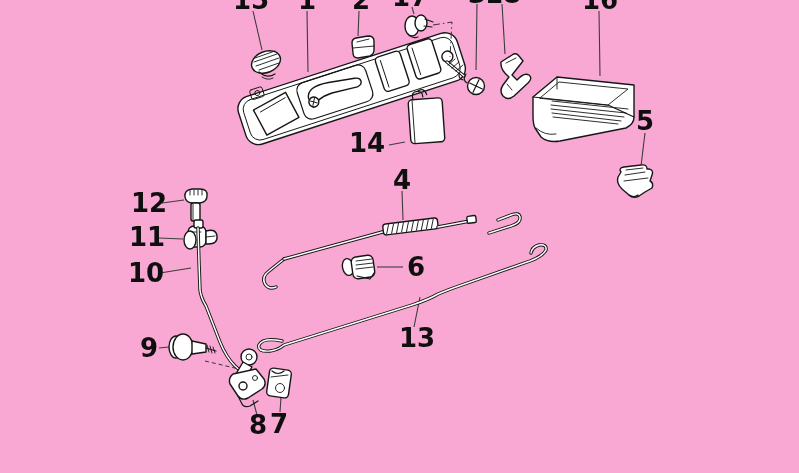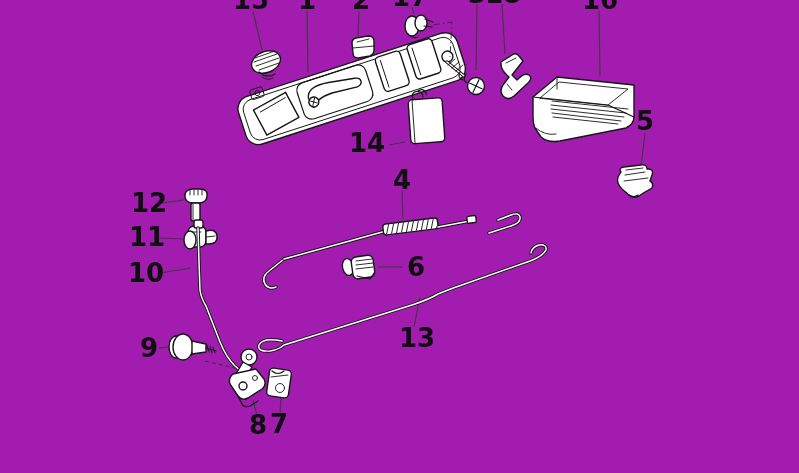--- a/index.html
+++ b/index.html
@@ -1,19 +1,19 @@
 <!DOCTYPE html>
 <html><head>
 <meta charset="utf-8">
 <style>
   html,body{margin:0;padding:0;background:#ffffff;}
   .canvas{
     position:relative;
     width:799px;height:473px;
-    background:#a21caf;
+    background:#f9a8d4;
     overflow:hidden;
     font-family:"DejaVu Sans","Liberation Sans",sans-serif;
   }
   svg{position:absolute;left:0;top:0;display:block;}
   .ol{fill:#ffffff;stroke:#161616;stroke-width:1.4;stroke-linejoin:round;stroke-linecap:round;}
   .ln{fill:none;stroke:#161616;stroke-width:1.2;stroke-linecap:round;stroke-linejoin:round;}
   .thin{fill:none;stroke:#161616;stroke-width:0.9;stroke-linecap:round;}
   .rod{fill:none;stroke:#161616;stroke-width:3.4;stroke-linecap:round;stroke-linejoin:round;}
   .rodcore{fill:none;stroke:#ffffff;stroke-width:1.5;stroke-linecap:round;stroke-linejoin:round;}
   .leader{stroke:#3c3c3c;stroke-width:1.1;fill:none;}

